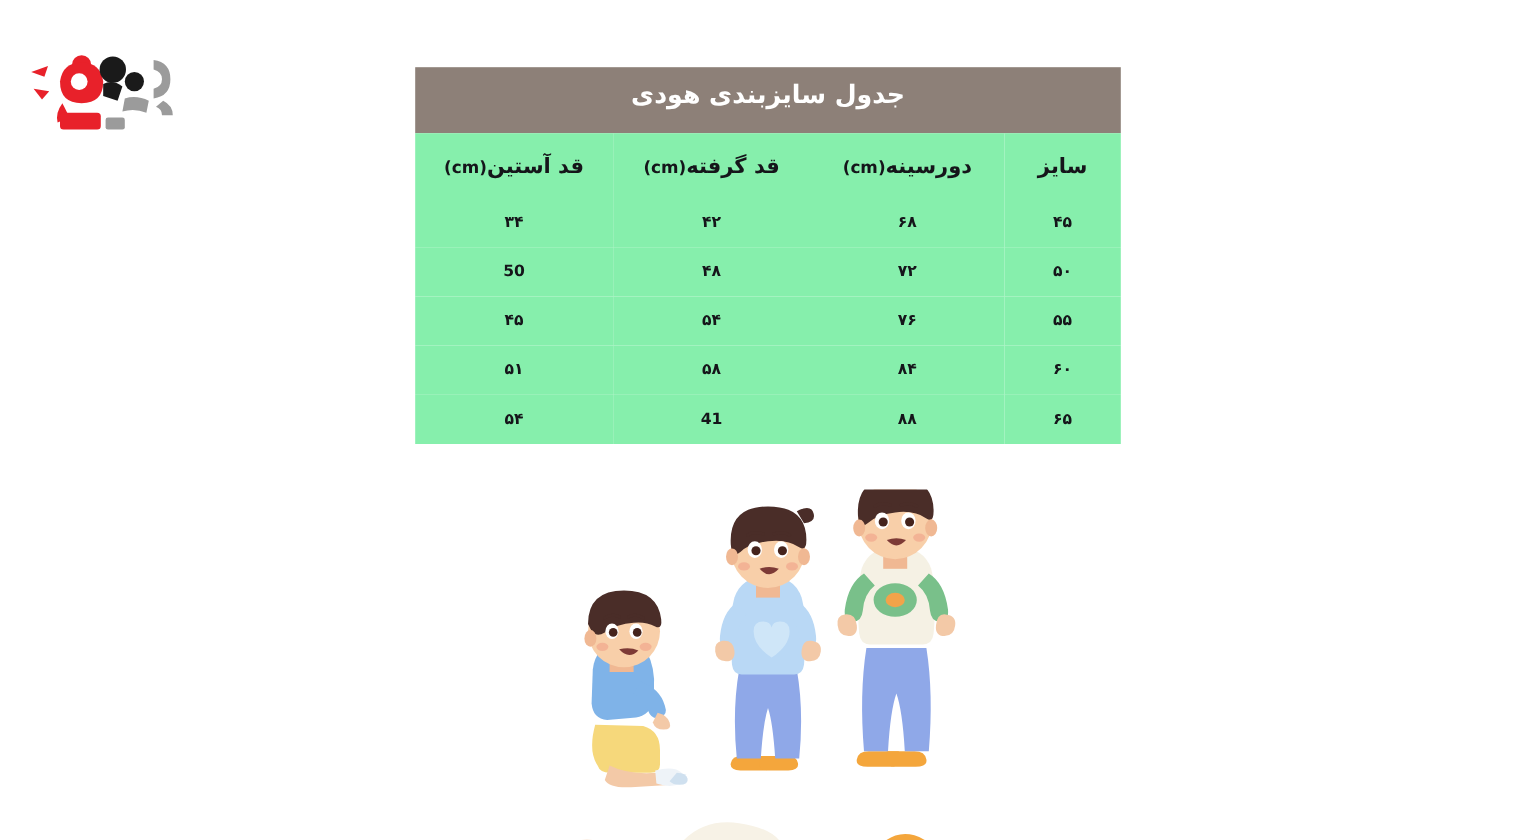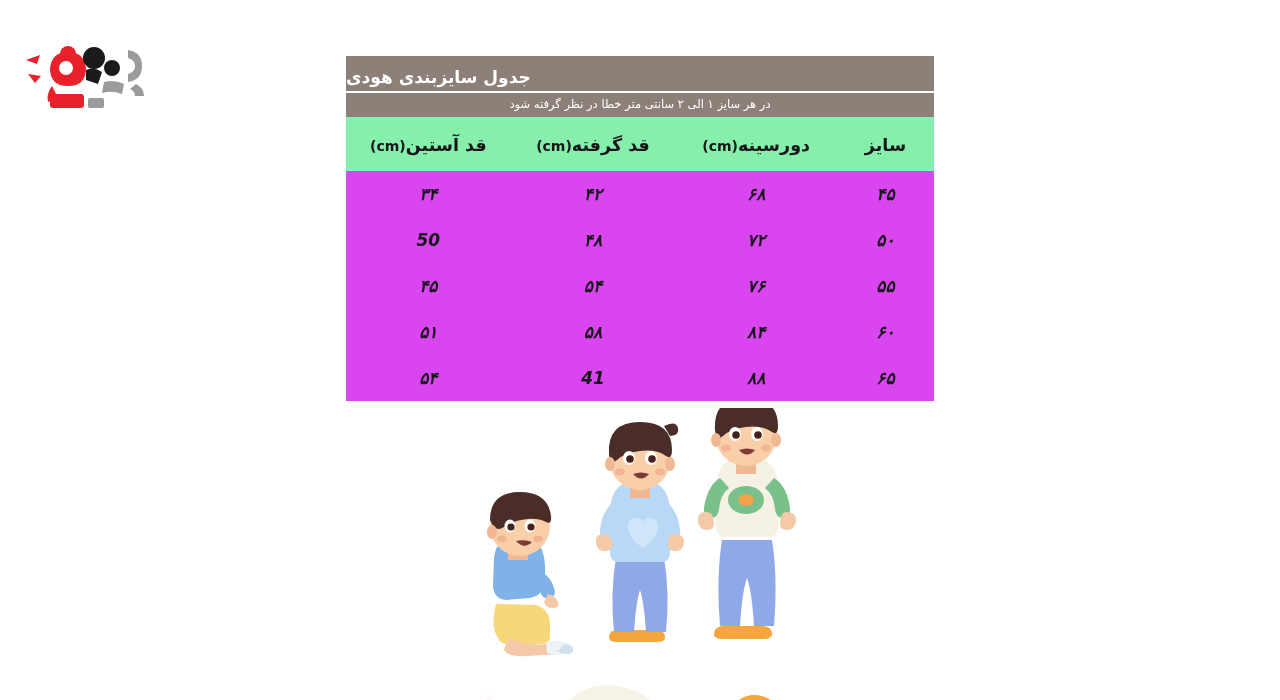--- a/index.html
+++ b/index.html
@@ -34,24 +34,24 @@
     width: 588px;
   }
   table.size-table {
     width: 100%;
     border-collapse: collapse;
     direction: rtl;
   }
   .title-row th {
     background: #8d8078;
     color: #ffffff;
-    font-size: 17px;
+    font-size: 21px;
     font-weight: bold;
-    padding: 11px 0 4px 0;
-    text-align: left;
+    padding: 11px 0 20px 0;
+    text-align: center;
     letter-spacing: 0px;
   }
   .note-row th {
     background: #8d8078;
     color: #ffffff;
     font-size: 11.5px;
     font-weight: normal;
     padding: 4px 0 6px 0;
     text-align: center;
     border-top: 2px solid #ffffff;
@@ -63,26 +63,25 @@
     padding: 18px 0 16px 0;
     text-align: center;
     background: #86efac;
   }
   .head-row th .unit {
     font-size: 14px;
     font-weight: bold;
   }
   table.size-table td {
     text-align: center;
-    font-size: 17px;
+    font-size: 13px;
     font-weight: bold;
     color: #15151a;
     padding: 13px 0 13px 0;
-    background: #d946ef;
-    font-style: italic;
+    background: #86efac;
   }
   table.size-table col.c-size  { width: 16.5%; }
   table.size-table col.c-chest { width: 27.5%; }
   table.size-table col.c-body  { width: 28%; }
   table.size-table col.c-sleeve{ width: 28%; }
 
   
   .illustration {
     position: absolute;
     left: 450px;
@@ -132,23 +131,20 @@
     <colgroup>
       <col class="c-size">
         <col class="c-chest">
         <col class="c-body">
         <col class="c-sleeve">
     </colgroup>
     <thead>
       <tr class="title-row">
         <th colspan="4">جدول سایزبندی هودی</th>
       </tr>
-      <tr class="note-row">
-        <th colspan="4">در هر سایز ۱ الی ۲ سانتی متر خطا در نظر گرفته شود</th>
-      </tr>
       <tr class="head-row">
         <th><span>سایز</span></th>
         <th><span>دورسینه</span><span class="unit">(cm)</span></th>
         <th><span>قد گرفته</span><span class="unit">(cm)</span></th>
         <th><span>قد آستین</span><span class="unit">(cm)</span></th>
       </tr>
     </thead>
     <tbody>
       <tr>
         <td>۴۵</td>

